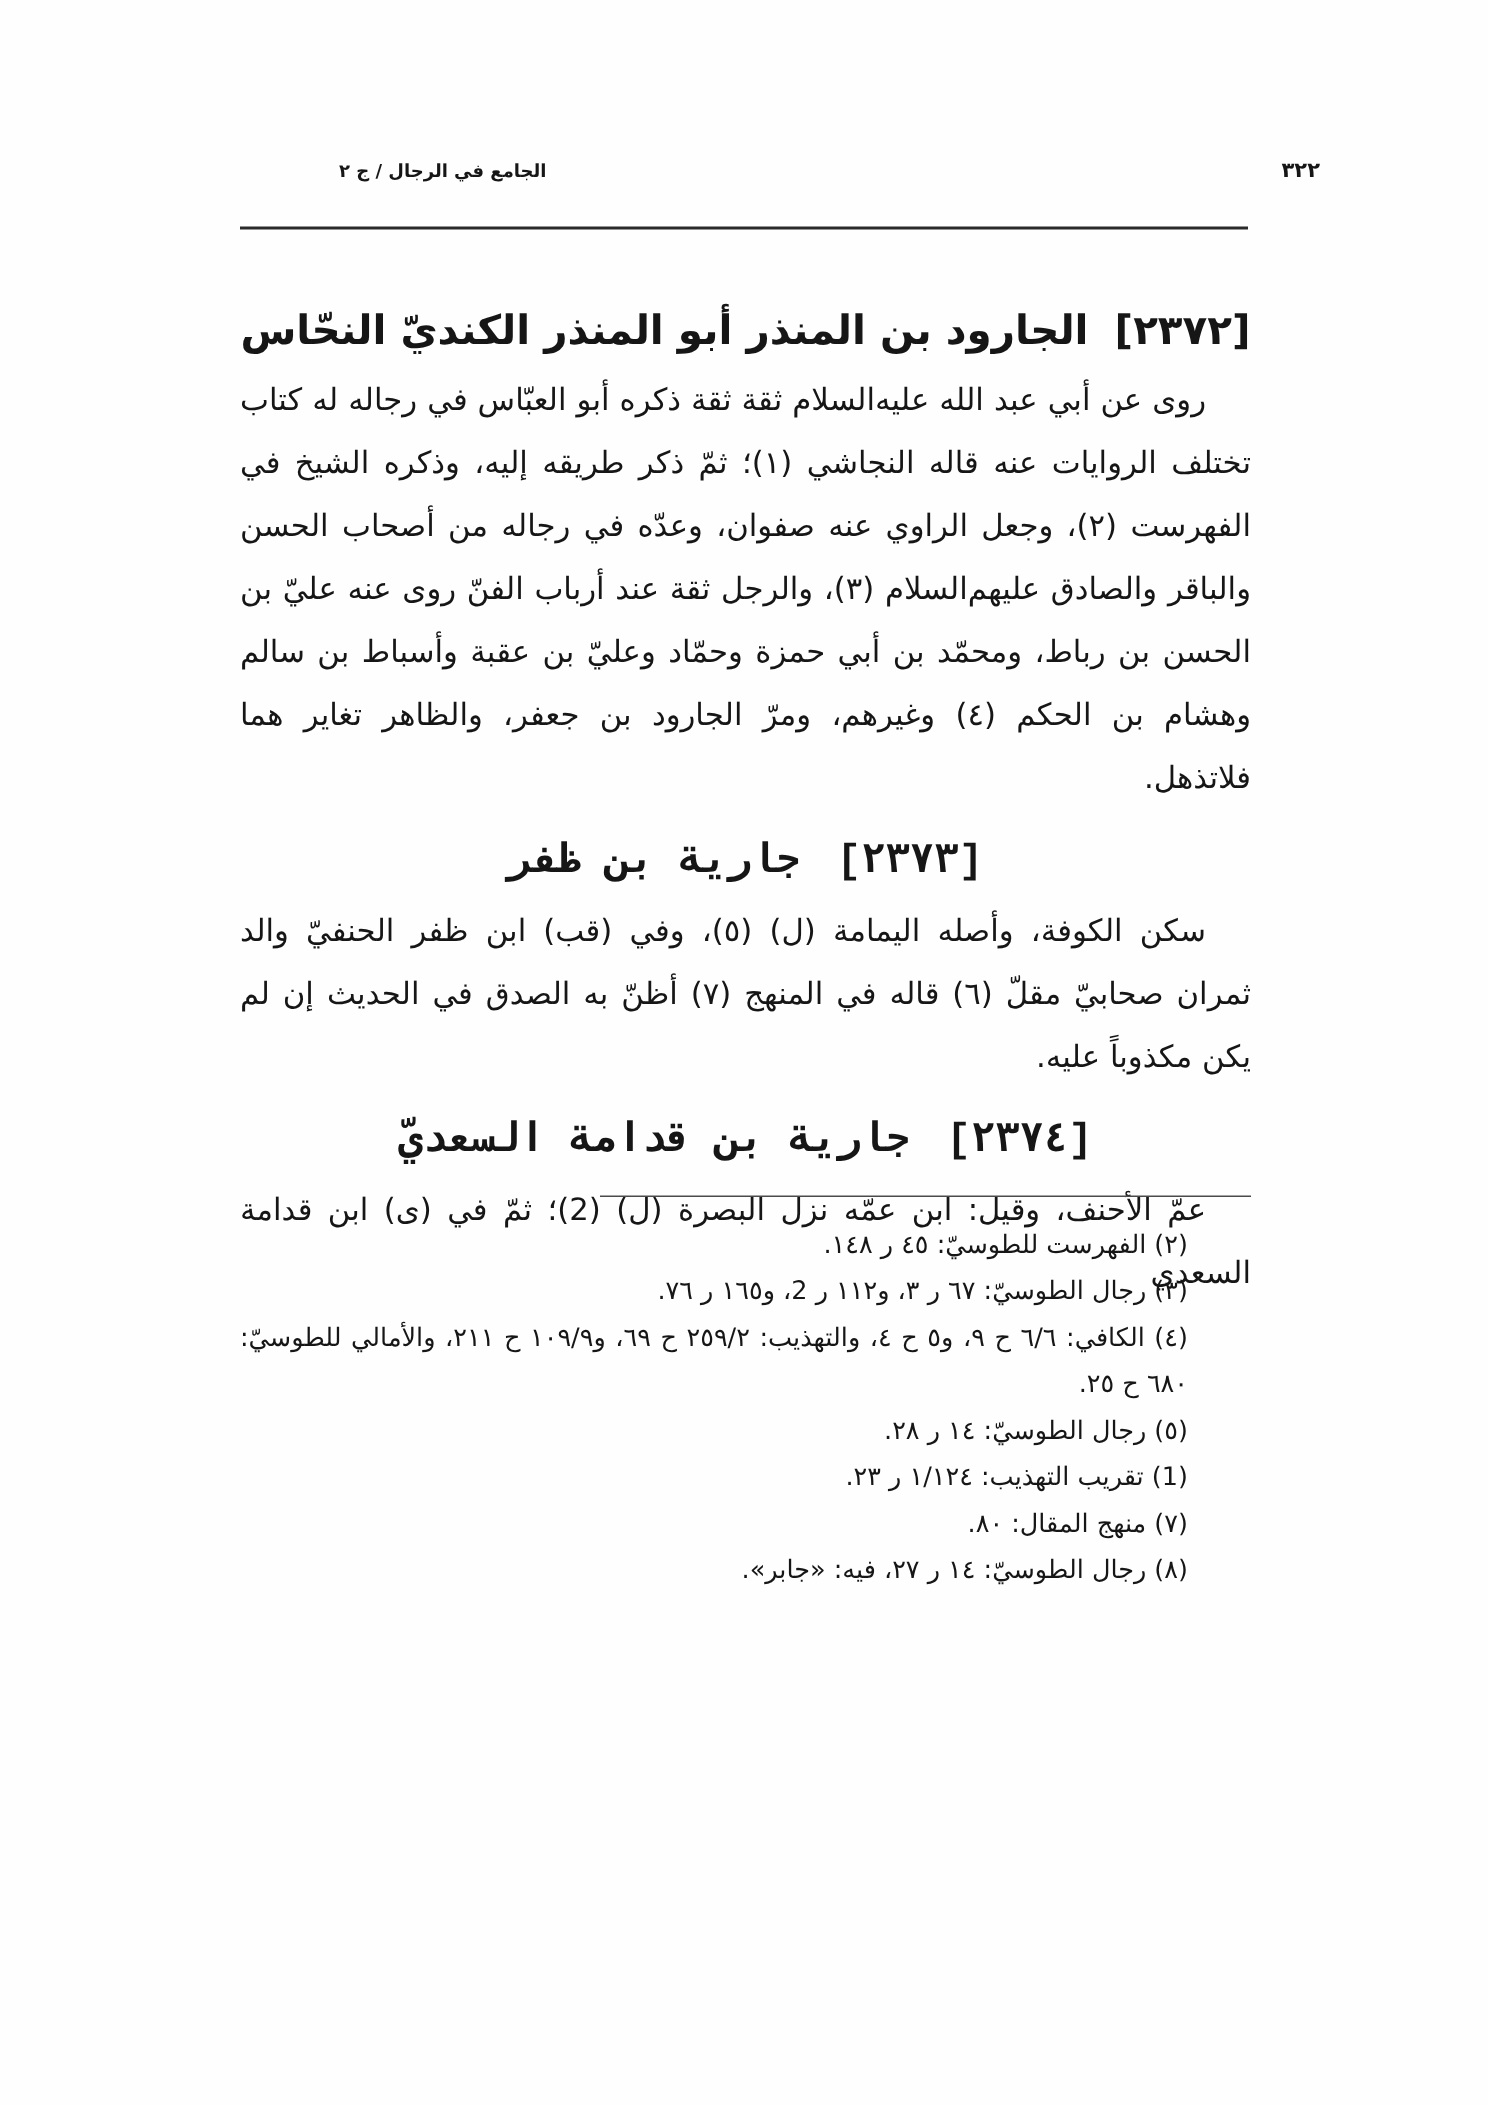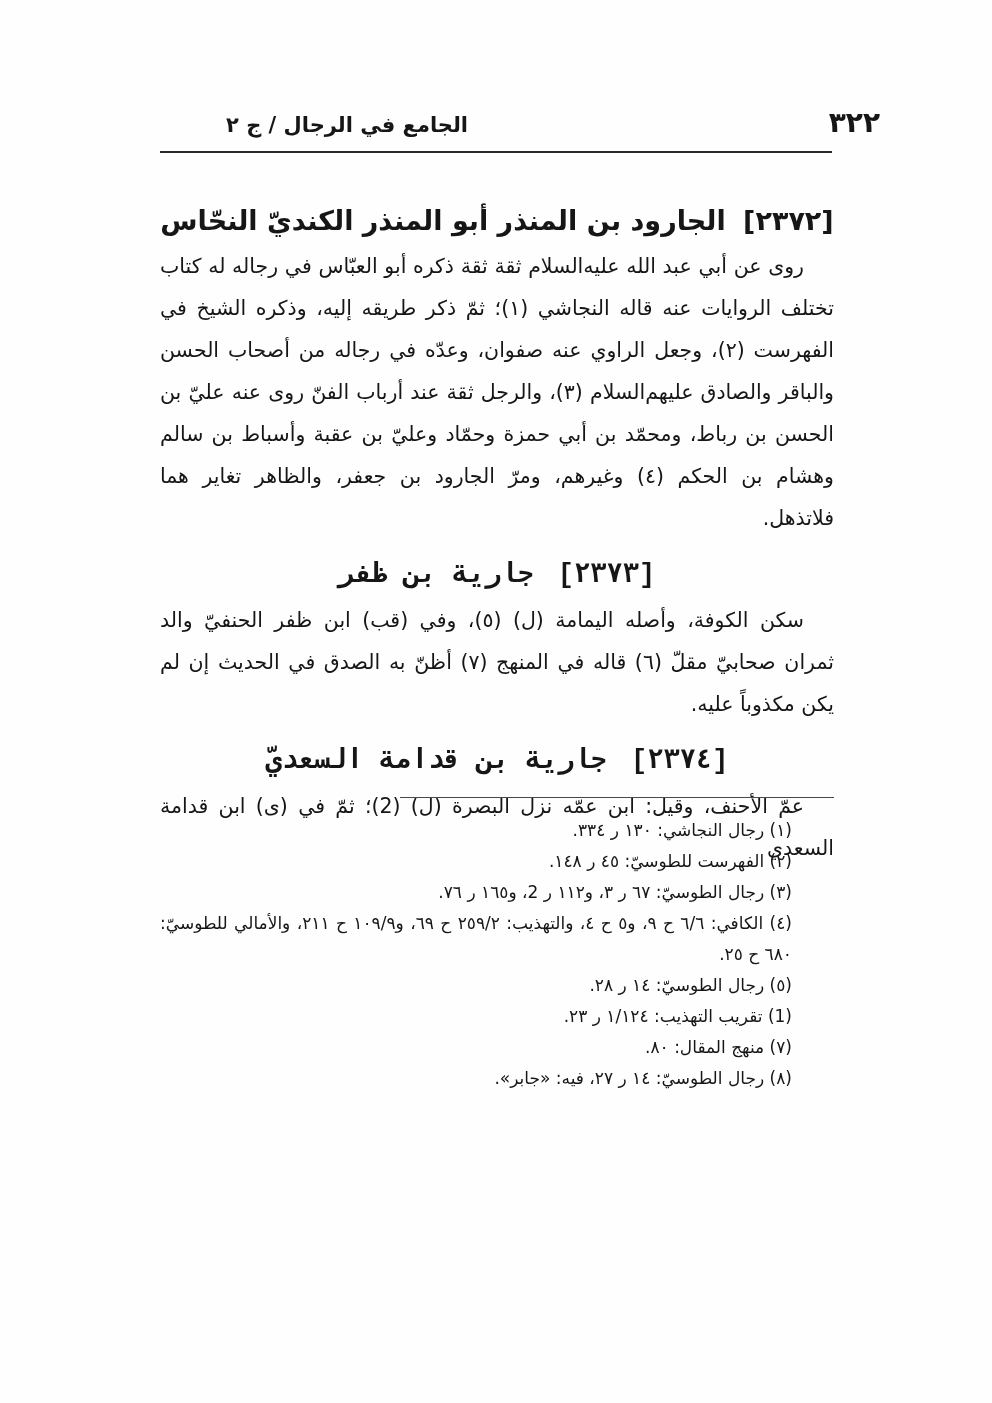--- a/index.html
+++ b/index.html
@@ -24,26 +24,26 @@
     left: 160px;
     right: 112px;
     direction: rtl;
     display: flex;
     justify-content: space-between;
     align-items: baseline;
     padding-left: 66px;
     box-sizing: border-box;
   }
   .page-number {
-    font-size: 28px;
+    font-size: 14px;
     font-weight: bold;
     letter-spacing: 1px;
   }
   .book-title {
-    font-size: 21px;
+    font-size: 12px;
     font-weight: bold;
   }
   .header-rule {
     position: absolute;
     top: 151px;
     left: 160px;
     width: 672px;
     height: 2px;
     background: #2a2a2a;
   }
@@ -127,21 +127,20 @@
         <span class="entry-number">[٢٣٧٤]</span>
         <span class="entry-title">جارية بن قدامة السعديّ</span>
       </h2>
       <p class="entry-body">عمّ الأحنف، وقيل: ابن عمّه نزل البصرة (ل) (2)؛ ثمّ في (ى) ابن قدامة السعدي</p>
     </section>
 
   </div>
 
   <div class="footnotes">
     <div class="footnote-separator"></div>
-    <div class="footnote">(١) رجال النجاشي: ١٣٠ ر ٣٣٤.</div>
     <div class="footnote">(٢) الفهرست للطوسيّ: ٤٥ ر ١٤٨.</div>
     <div class="footnote">(٣) رجال الطوسيّ: ٦٧ ر ٣، و١١٢ ر 2، و١٦٥ ر ٧٦.</div>
     <div class="footnote">(٤) الكافي: ٦/٦ ح ٩، و٥ ح ٤، والتهذيب: ٢٥٩/٢ ح ٦٩، و١٠٩/٩ ح ٢١١، والأمالي للطوسيّ: ٦٨٠ ح ٢٥.</div>
     <div class="footnote">(٥) رجال الطوسيّ: ١٤ ر ٢٨.</div>
     <div class="footnote">(1) تقريب التهذيب: ١/١٢٤ ر ٢٣.</div>
     <div class="footnote">(٧) منهج المقال: ٨٠.</div>
     <div class="footnote">(٨) رجال الطوسيّ: ١٤ ر ٢٧، فيه: «جابر».</div>
   </div>
 
 </div>

